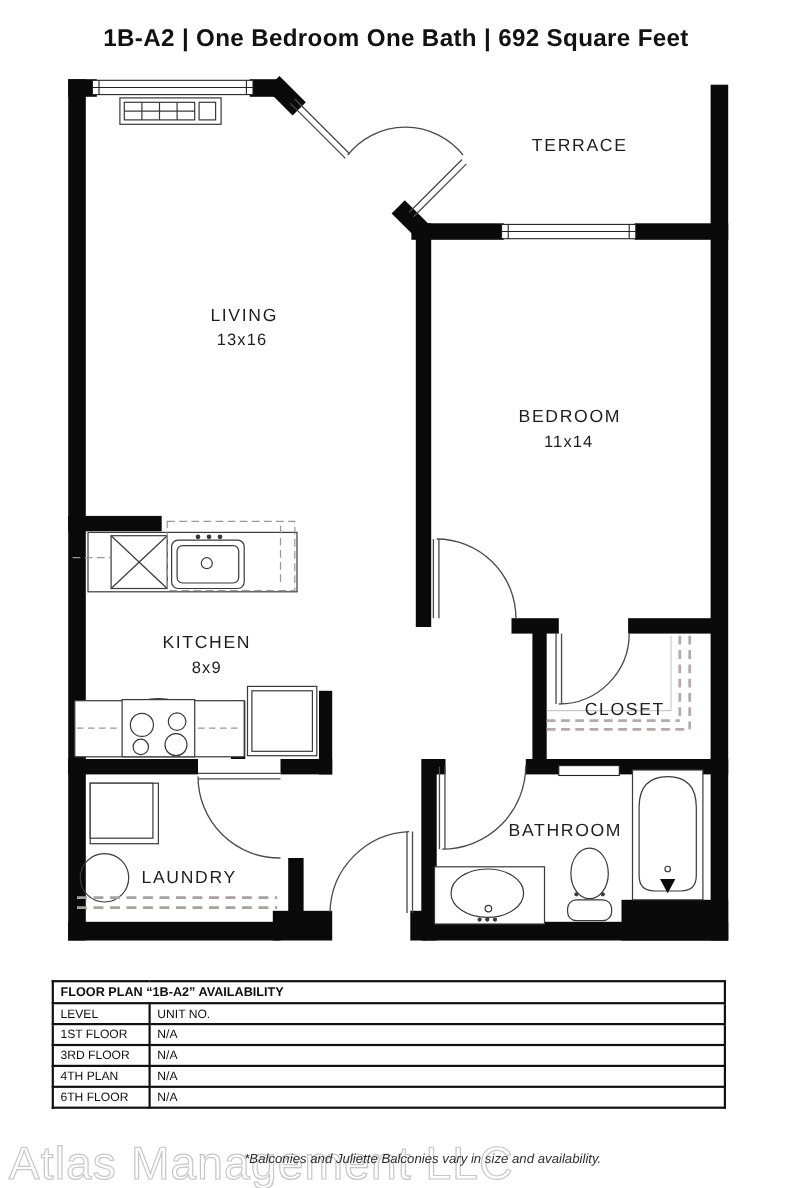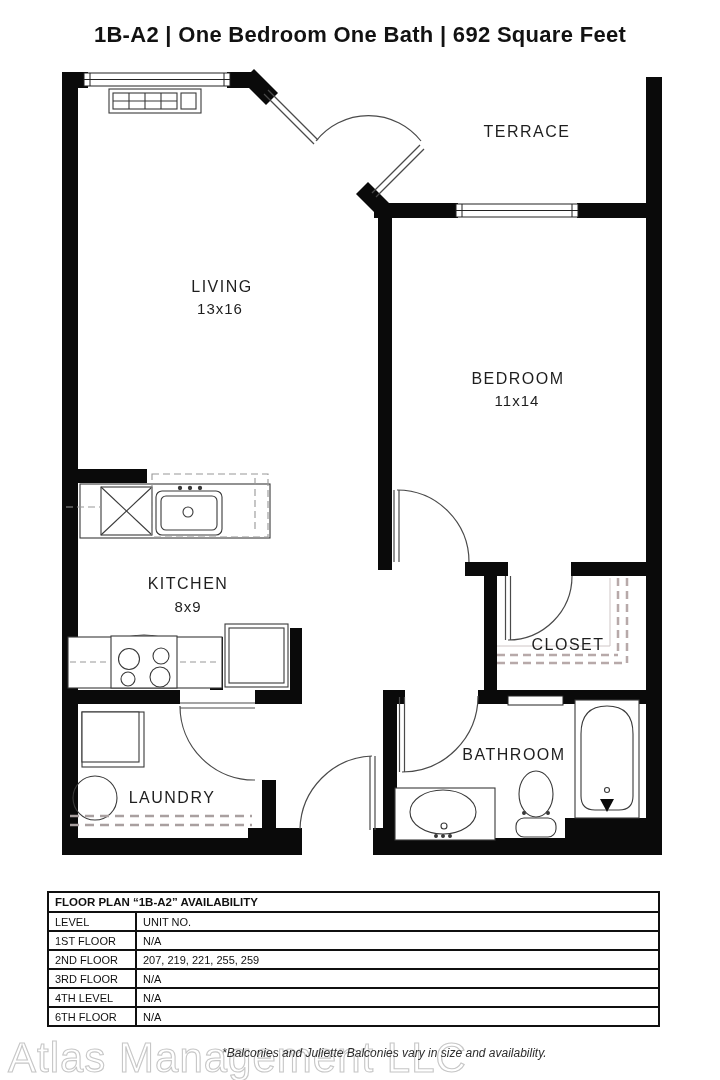--- a/index.html
+++ b/index.html
@@ -240,29 +240,25 @@
         </tr>
     <tr>
       <th class="col-head">LEVEL</th>
       <th class="col-head">UNIT NO.</th>
     </tr>
     <tr>
       <td>1ST FLOOR</td>
       <td>N/A</td>
     </tr>
     <tr>
-      <td>2ND FLOOR</td>
-      <td>207, 219, 221, 255, 259</td>
-    </tr>
-    <tr>
       <td>3RD FLOOR</td>
       <td>N/A</td>
     </tr>
     <tr>
-      <td>4TH LEVEL</td>
+      <td>4TH PLAN</td>
       <td>N/A</td>
     </tr>
     <tr>
       <td>6TH FLOOR</td>
       <td>N/A</td>
     </tr>
   </tbody>
     </table>
 
   <div id="watermark">Atlas Management LLC</div>

